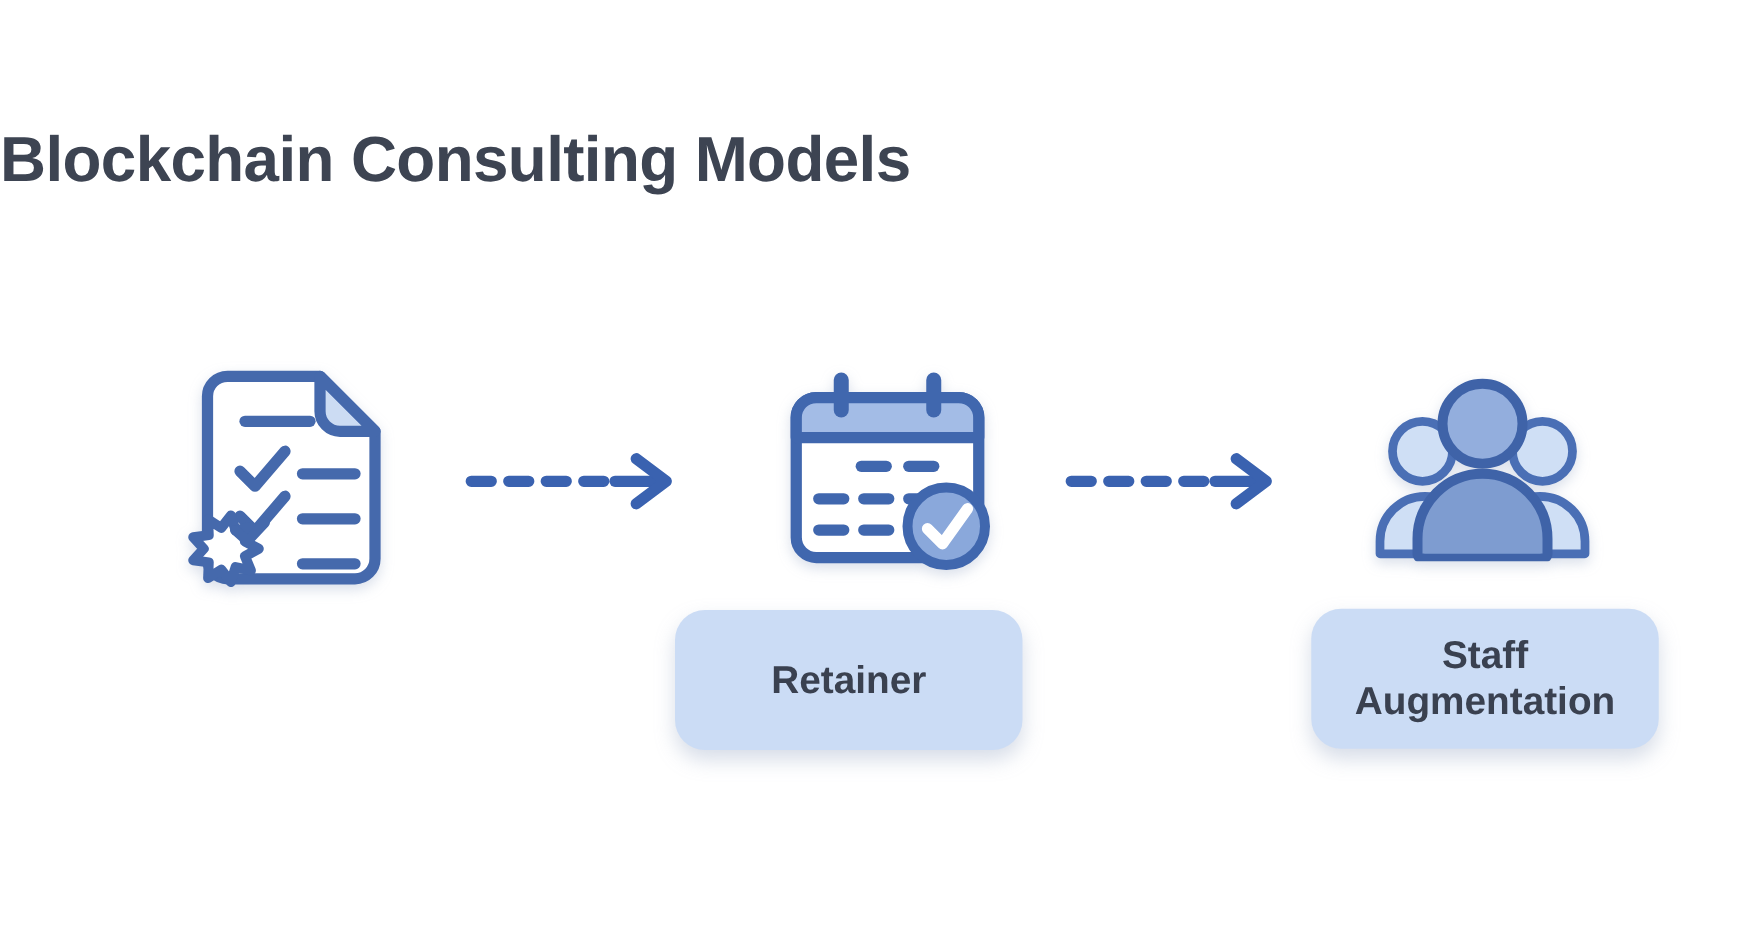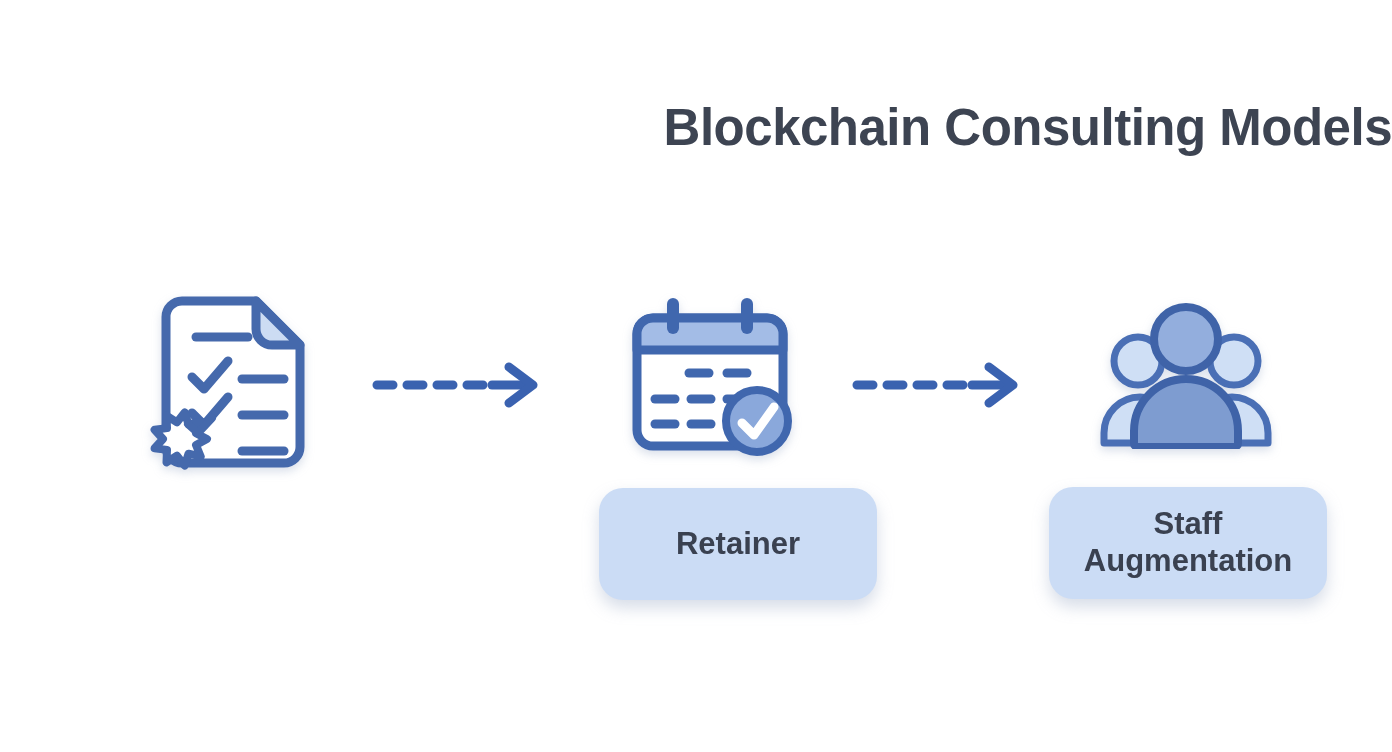--- a/index.html
+++ b/index.html
@@ -1,21 +1,21 @@
 <!DOCTYPE html>
 <html><head>
 <meta charset="utf-8">
 <style>
   html,body{margin:0;padding:0;}
   body{font-family:"Liberation Sans",sans-serif;background:#ffffff;}
   .canvas{position:relative;width:1392px;height:752px;background:#ffffff;overflow:hidden;}
 
   .title{
     position:absolute;top:98px;left:0;width:100%;
-    text-align:right;font-size:51px;font-weight:700;color:#3d4452;
+    text-align:left;font-size:51px;font-weight:700;color:#3d4452;
     letter-spacing:-0.5px;margin:0;
   }
 
   .icon{position:absolute;filter:drop-shadow(0 4px 5px rgba(120,140,180,0.28));}
   .icon-doc{left:146px;top:291px;width:166px;height:182px;}
   .icon-cal{left:625px;top:294px;width:180px;height:168px;}
   .icon-people{left:1100px;top:297px;width:172px;height:152px;}
 
   .arrow{position:absolute;width:176px;height:46px;}
   .arrow-1{left:372px;top:362px;}
@@ -25,21 +25,21 @@
     position:absolute;width:278px;height:112px;
     background:#cbdcf5;border-radius:24px;
     display:flex;align-items:center;justify-content:center;
     box-shadow:0 8px 16px rgba(150,165,195,0.38);
   }
   .label-box .label{
     font-size:31px;font-weight:700;color:#3a4150;
     text-align:center;line-height:1.18;padding:0 10px;
   }
   .box-1{left:83px;top:489px;}
-  .box-2{left:599px;top:488px;}
+  .box-2{left:540px;top:488px;}
   .box-3{left:1049px;top:487px;}
 </style>
 </head>
 <body>
 
 <div class="canvas">
 
   <h1 class="title">Blockchain Consulting Models</h1>
 
   <svg class="icon icon-doc" viewBox="0 0 166 182">

